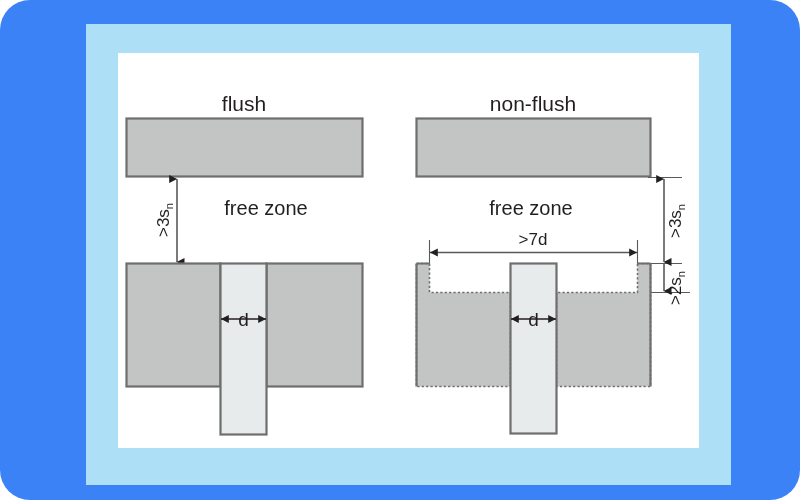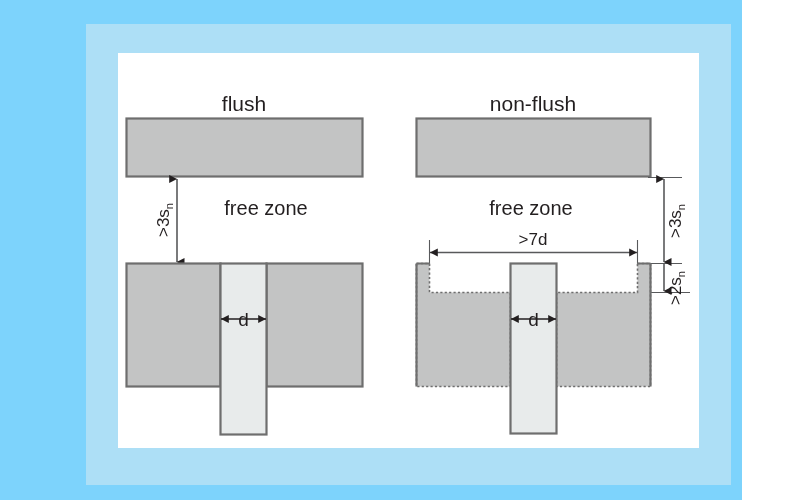--- a/index.html
+++ b/index.html
@@ -9,23 +9,24 @@
     background: #ffffff;
   }
   body {
     width: 800px;
     height: 500px;
     font-family: "Liberation Sans", sans-serif;
     overflow: hidden;
   }
   #stage {
     position: relative;
-    width: 742px;
+    width: 800px;
     height: 500px;
-    background: #7dd3fc;
+    background: #3b82f6;
+    border-radius: 30px;
   }
   
   #blue-frame {
     position: absolute;
     left: 86px;
     top: 24px;
     width: 645px;
     height: 461px;
     background: #addff6;
   }

